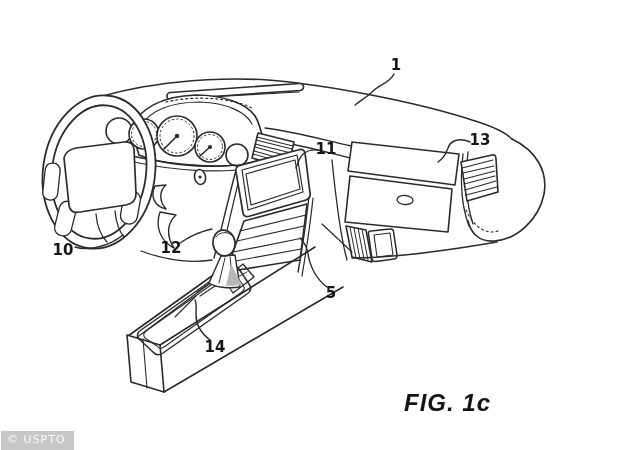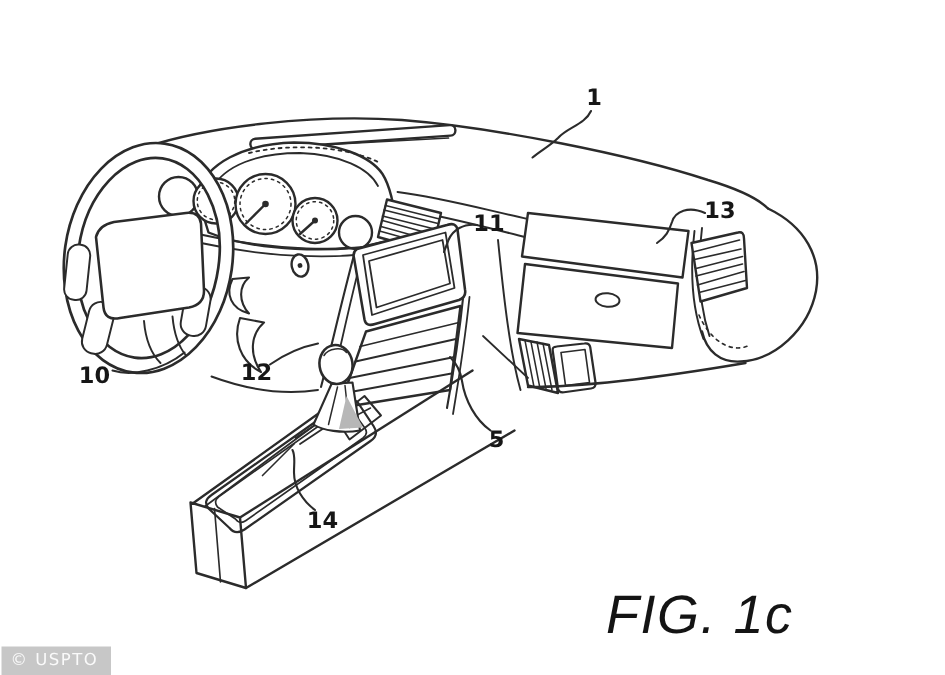--- a/index.html
+++ b/index.html
@@ -4,21 +4,21 @@
 <style>
   html,body{margin:0;padding:0;background:#ffffff;}
   #stage{
     position:relative;width:630px;height:450px;background:#ffffff;overflow:hidden;
     font-family:"Liberation Sans",sans-serif;
   }
   #drawing{position:absolute;left:0;top:0;}
   .fig-caption{
     position:absolute;left:404px;top:389px;width:130px;
     font-family:"Liberation Sans",sans-serif;
-    font-weight:400;font-style:italic;font-size:36px;letter-spacing:1px;
+    font-weight:700;font-style:italic;font-size:24px;letter-spacing:1px;
     color:#141414;white-space:nowrap;
   }
   .uspto-badge{
     position:absolute;left:1px;top:431px;
     background:#c7c7c7;color:#fafafa;
     font-family:"DejaVu Sans",sans-serif;font-size:11px;font-weight:400;
     letter-spacing:1px;padding:2px 8px 17px 6px;line-height:13px;
   }
   text.ref{
     font-family:"DejaVu Sans",sans-serif;font-weight:700;font-size:15px;fill:#161616;

